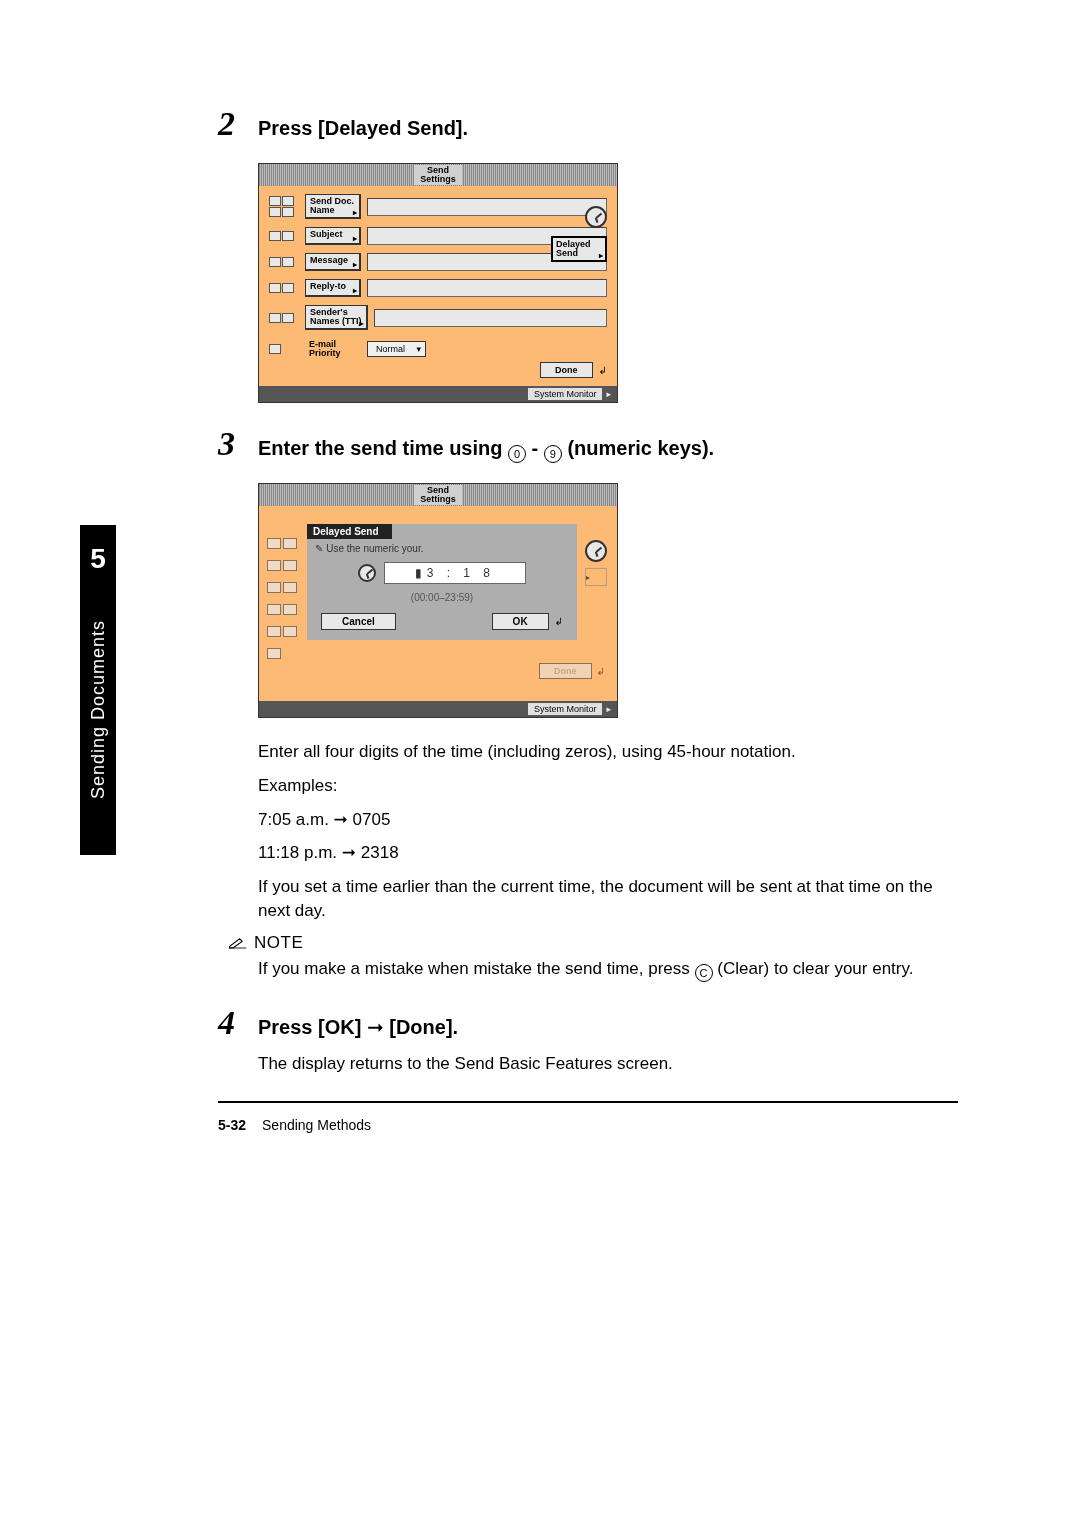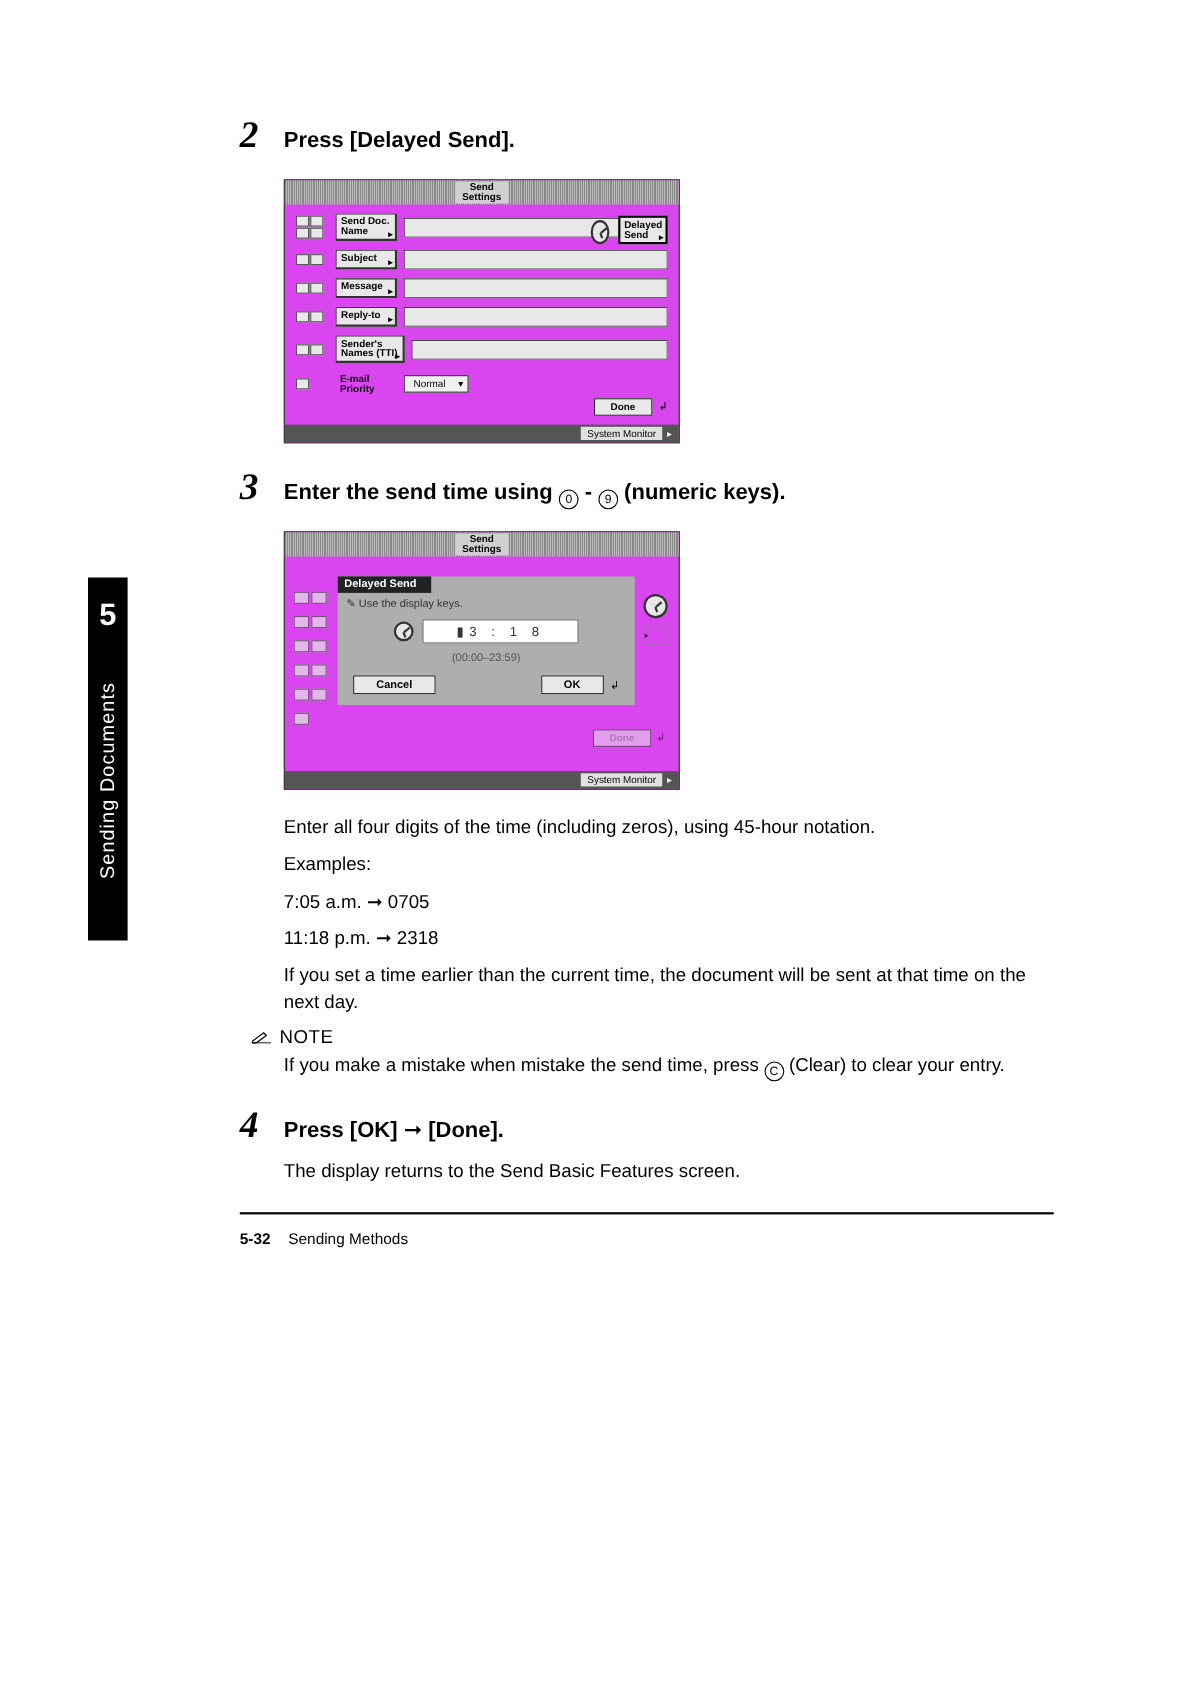--- a/index.html
+++ b/index.html
@@ -56,21 +56,21 @@
       font-size: 34px;
       width: 40px;
       flex-shrink: 0;
     }
     .step-title { font-weight: bold; font-size: 20px; }
     .screenshot {
       margin-left: 40px;
       margin-top: 20px;
       margin-bottom: 22px;
       width: 360px;
-      background: #d946ef;
+      background: #fdba74;
       border: 1px solid #333;
       font-size: 10px;
       color: #000;
     }
     .ss-header {
       height: 22px;
       background: repeating-linear-gradient(90deg, #888 0 1px, #bbb 1px 2px);
       display: flex;
       align-items: center;
       justify-content: center;
@@ -128,24 +128,24 @@
     }
     .ss-dropdown::after {
       content: "▾";
       position: absolute;
       right: 4px;
       top: 2px;
     }
     .ss-right {
       position: absolute;
       right: 10px;
-      top: 10px;
+      top: 20px;
       width: 70px;
       display: flex;
-      flex-direction: row;
+      flex-direction: column;
       align-items: flex-end;
       gap: 8px;
     }
     .clock-ic {
       width: 22px; height: 22px;
       border: 2px solid #333;
       border-radius: 50%;
       background: #e8e8e8;
       position: relative;
     }
@@ -415,21 +415,21 @@
         </div>
 
         <div class="ss2-rt">
             <div class="clock-ic"></div>
           </div>
         <div class="ss2-rbox">▸</div>
 
         <div style="margin:14px 30px 0 38px;">
           <div class="ss2-modal">
             <div class="ss2-modalhdr">Delayed Send</div>
-            <div class="ss2-line">✎ <span>Use the display keys.</span></div>
+            <div class="ss2-line">✎ <span>Use the numeric your.</span></div>
             <div class="ss2-line ss2-center" style="display:flex;align-items:center;justify-content:center;gap:8px;">
               <div class="clock-ic" style="width:18px;height:18px;"></div>
               <span class="ss2-timebox">▮<span>3 : 1 8</span></span>
             </div>
             <div class="ss2-line ss2-center ss2-range">(00:00–23:59)</div>
             <div class="ss2-btnrow">
               <div class="ss2-cancel">Cancel</div>
               <div style="display:flex;align-items:center;gap:6px;justify-content:space-between;">
                 <div class="ss2-ok">OK</div>
                 <span class="ss-return">↲</span>

